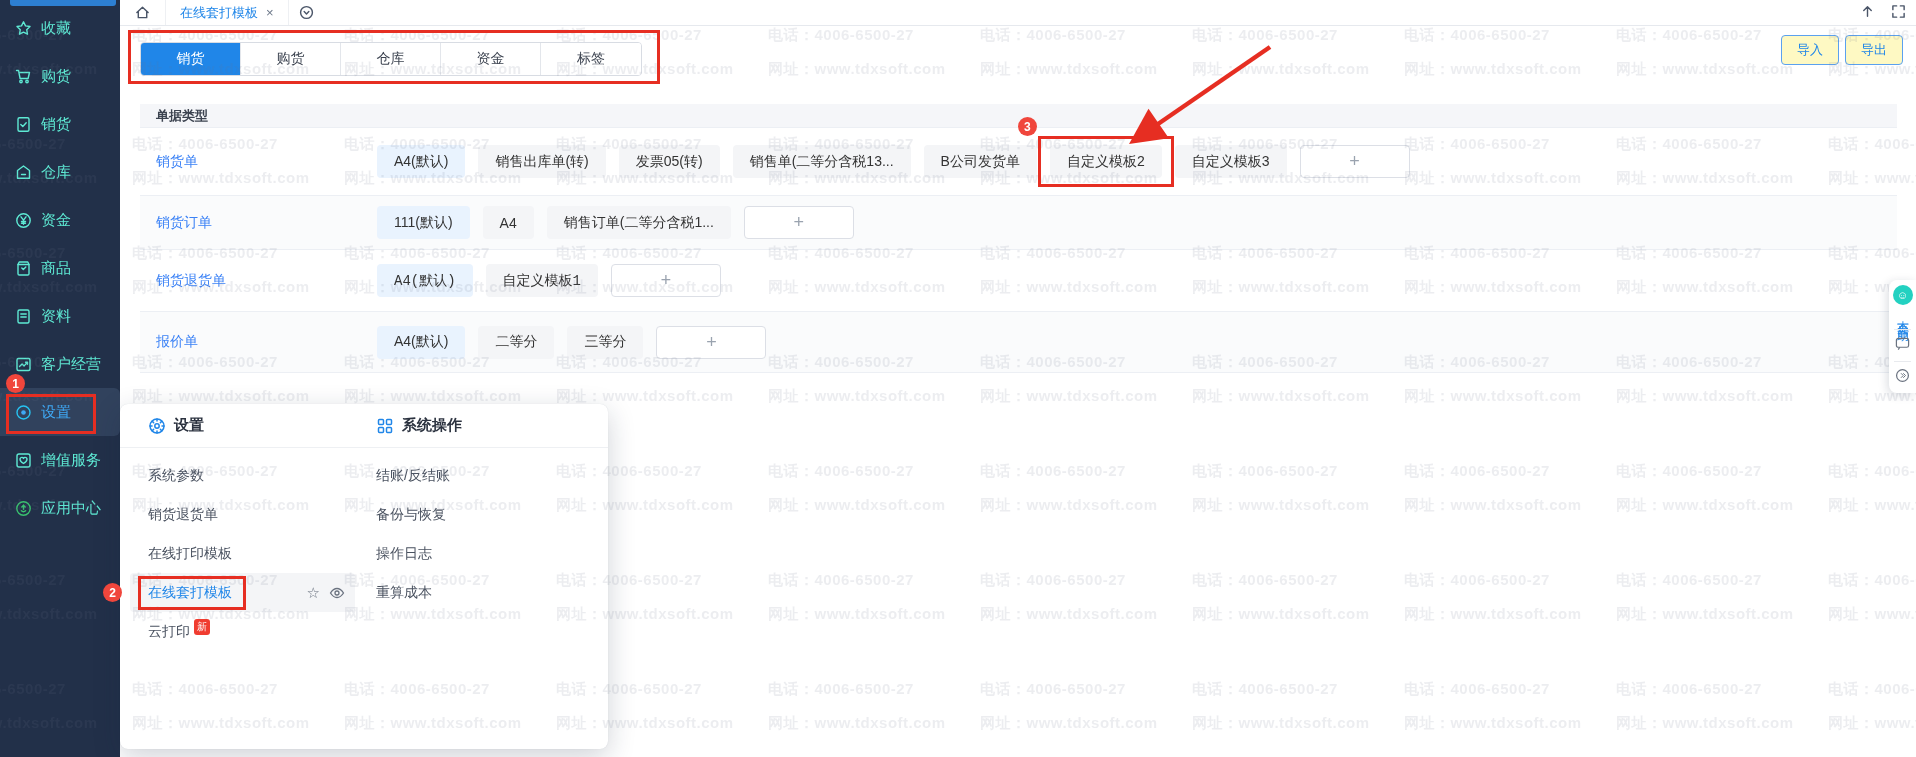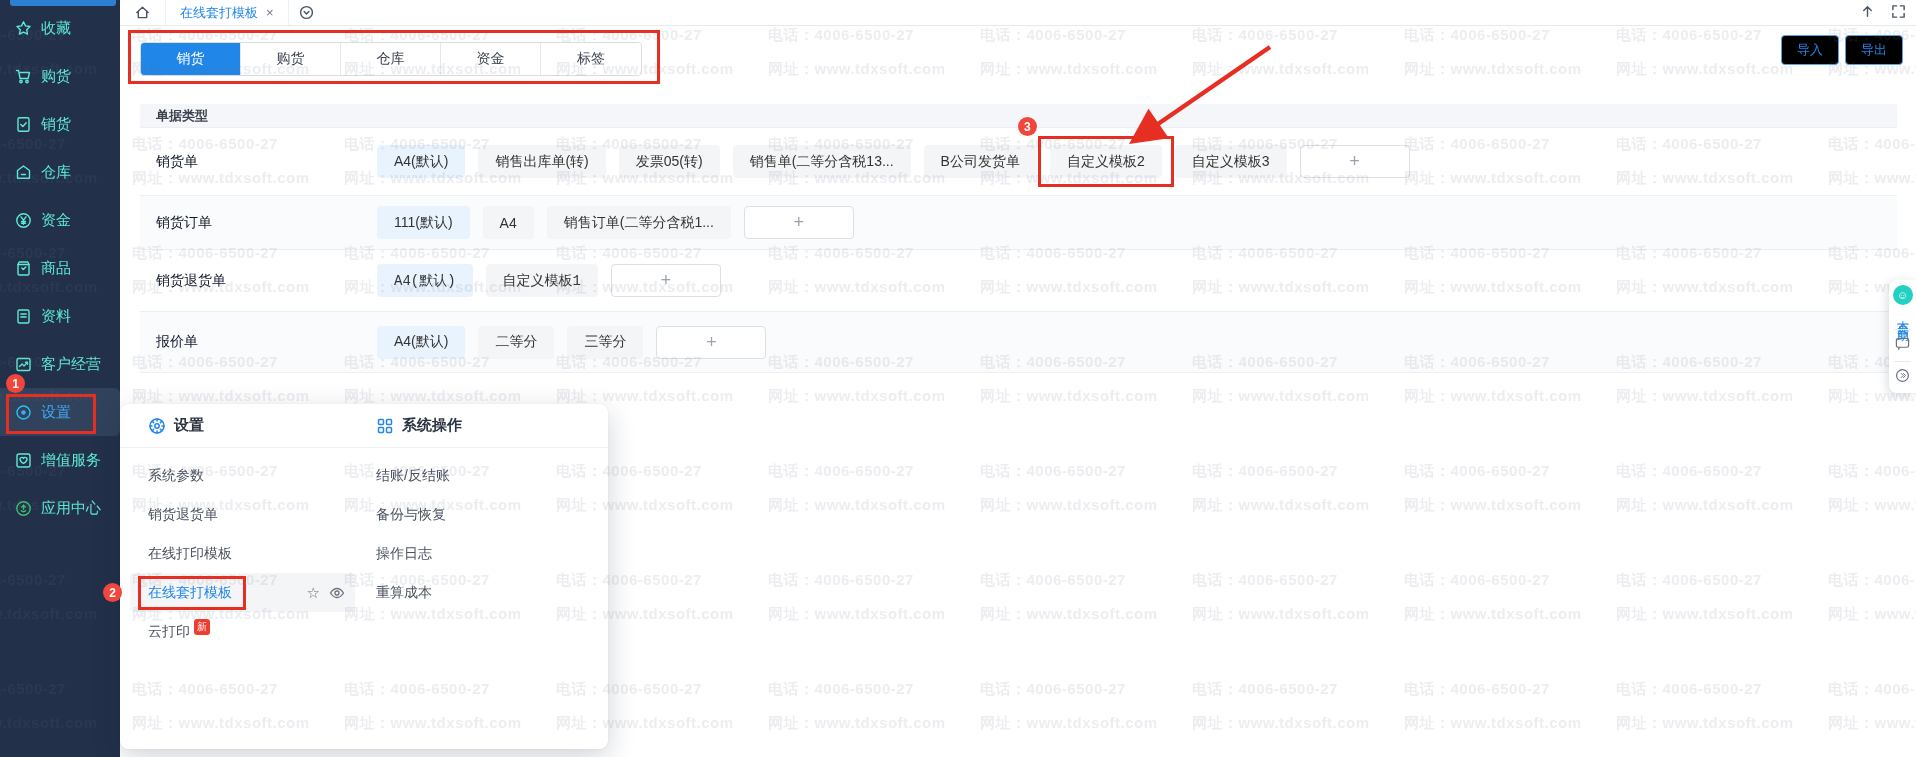--- a/index.html
+++ b/index.html
@@ -28,37 +28,37 @@
   #tabstrip .home { width:46px; height:100%; display:flex; align-items:center; justify-content:center; border-right:1px solid #eef0f3; cursor:pointer; }
   #tabstrip .home svg, .tsvg { width:15px; height:15px; stroke:#4a5568; fill:none; stroke-width:1.5; stroke-linecap:round; stroke-linejoin:round; }
   .tab { height:100%; display:flex; align-items:center; gap:8px; padding:0 14px; border-right:1px solid #eef0f3; cursor:pointer; }
   .tab .t { color:#2086e8; font-size:13px; }
   .tab .x { color:#6b7789; font-size:13px; cursor:pointer; }
   .tab-dd { margin-left:10px; cursor:pointer; display:flex; }
   .top-icons { position:absolute; right:10px; top:4px; display:flex; gap:16px; align-items:center; }
   .top-icons span { color:#55607090; display:flex; cursor:pointer; }
 
   
-  .btn-line { position:absolute; top:35px; height:30px; background:#000000; border:1px solid #5ba1ef; color:#2086e8; font-size:13px; border-radius:4px; padding:0 15px; cursor:pointer; font-family:inherit; }
+  .btn-line { position:absolute; top:35px; height:30px; background:#fef9c3; border:1px solid #5ba1ef; color:#2086e8; font-size:13px; border-radius:4px; padding:0 15px; cursor:pointer; font-family:inherit; }
   #btn-import { left:1781px; } #btn-export { left:1845px; }
 
   
   #segments { position:absolute; left:140px; top:42px; display:flex; border:1px solid #d8dce3; border-radius:4px; overflow:hidden; background:#fff; }
   .seg { width:100px; height:32px; display:flex; align-items:center; justify-content:center; font-size:14px; color:#3c4350; border-right:1px solid #e3e6eb; cursor:pointer; background:#fff; }
   .seg:last-child { border-right:none; }
   .seg.active { background:#2086e8; color:#fff; }
 
   
   #doc-table { position:absolute; left:140px; top:104px; width:1757px; }
   .t-head { display:flex; height:24px; background:#f5f6f9; border-bottom:1px solid #eceff4; align-items:center; font-size:13px; color:#3c4350; font-weight:bold; }
   .t-head .c1 { width:225px; padding-left:16px; }
   .t-head .c2 { padding-left:12px; border-left:1px solid #e9ecf1; height:100%; display:flex; align-items:center; flex:1; }
   .t-row { display:flex; border-bottom:1px solid #eceff4; align-items:center; }
   .t-row.alt { background:#fafbfc; }
-  .t-row .c1 { width:225px; padding-left:16px; font-size:14px; color:#0f172a; }
+  .t-row .c1 { width:225px; padding-left:16px; font-size:14px; color:#3b82f6; }
   .t-row .c2 { flex:1; display:flex; align-items:center; gap:13px; padding-left:12px; flex-wrap:nowrap; }
   .chip { height:33px; display:flex; align-items:center; padding:0 17px; background:#f4f5f7; border-radius:4px; font-size:14px; color:#333; cursor:pointer; white-space:nowrap; }
   .chip.def { background:#e9f3fe; }
   .chip-wrap { position:relative; }
   .chip-wrap .frame { content:""; position:absolute; left:-12px; right:-12px; top:-9px; bottom:-9px; border:3px solid #e62e22; z-index:60; pointer-events:none; }
   .add-btn { width:110px; height:33px; background:#fff; border:1px solid #dcdfe6; border-radius:4px; color:#9aa3af; font-size:18px; display:flex; align-items:center; justify-content:center; cursor:pointer; }
   #badge3 { left:-32px; top:-28px; }
   #arrow-svg { position:absolute; left:40px; top:-110px; width:190px; height:125px; overflow:visible; z-index:62; pointer-events:none; }
 
   

